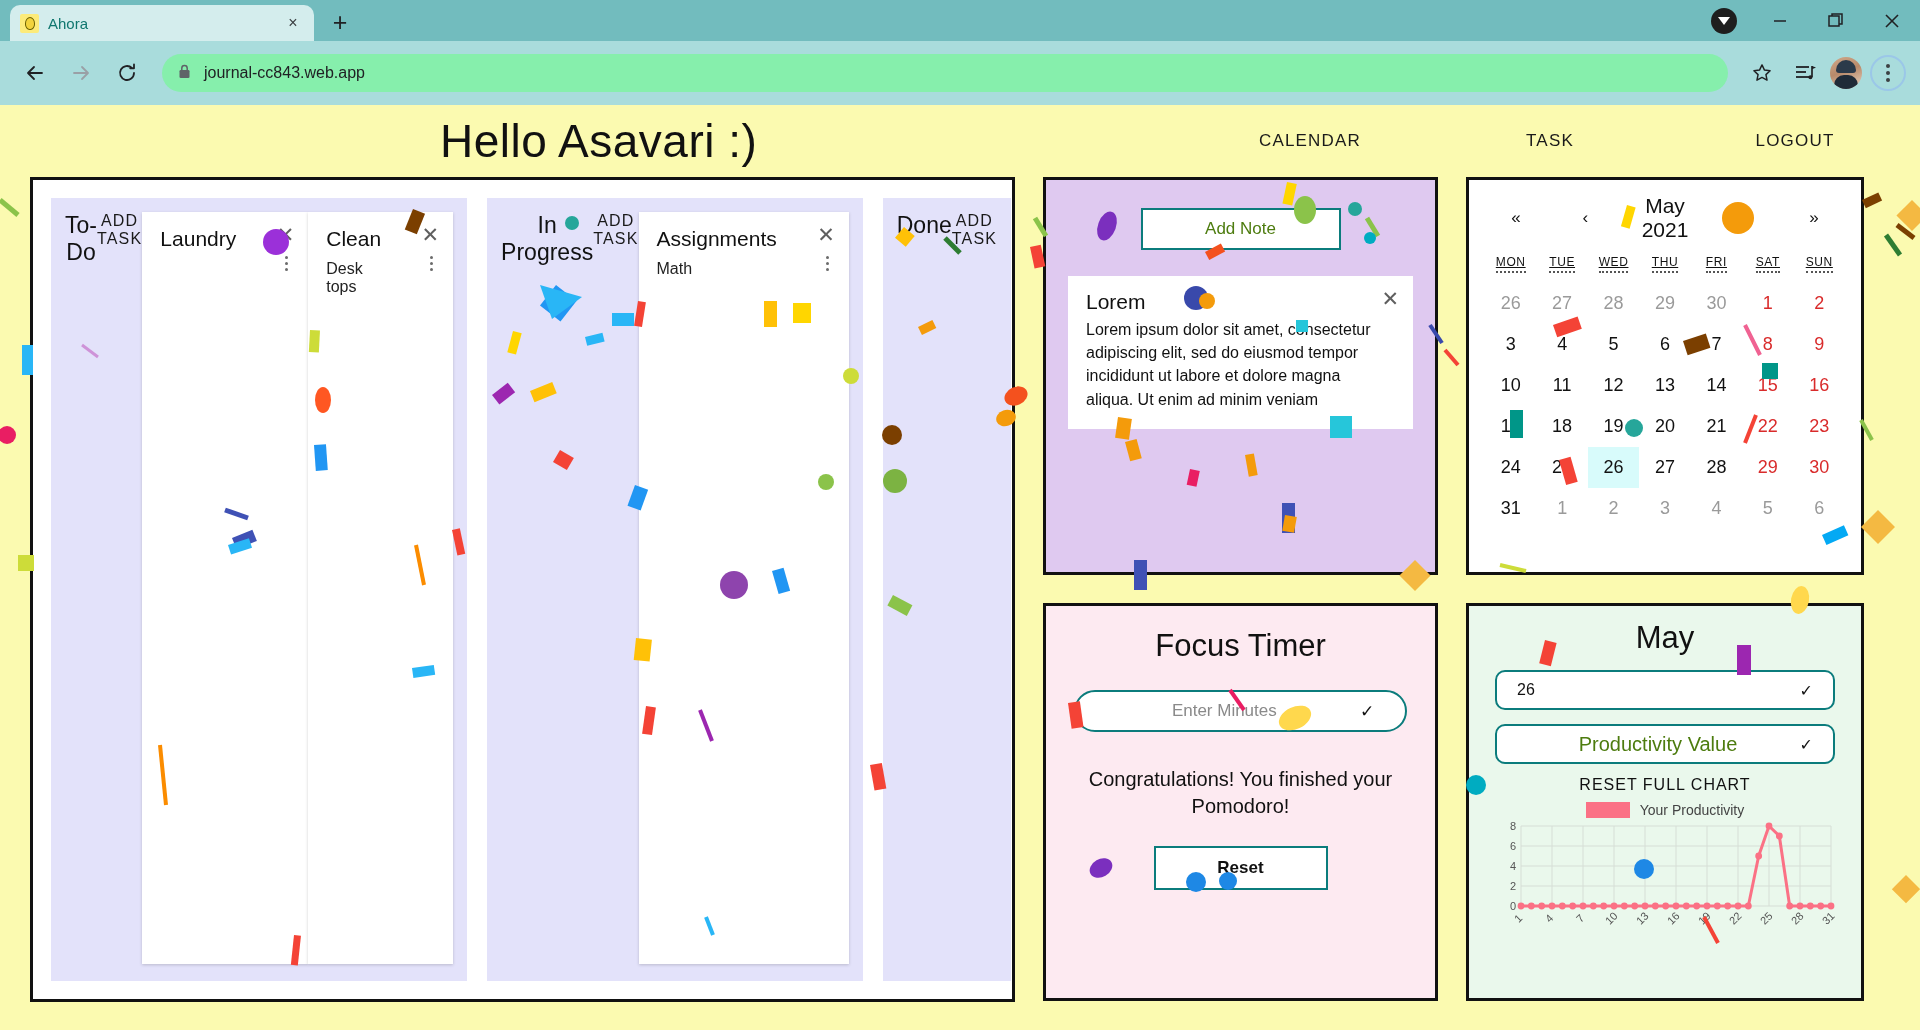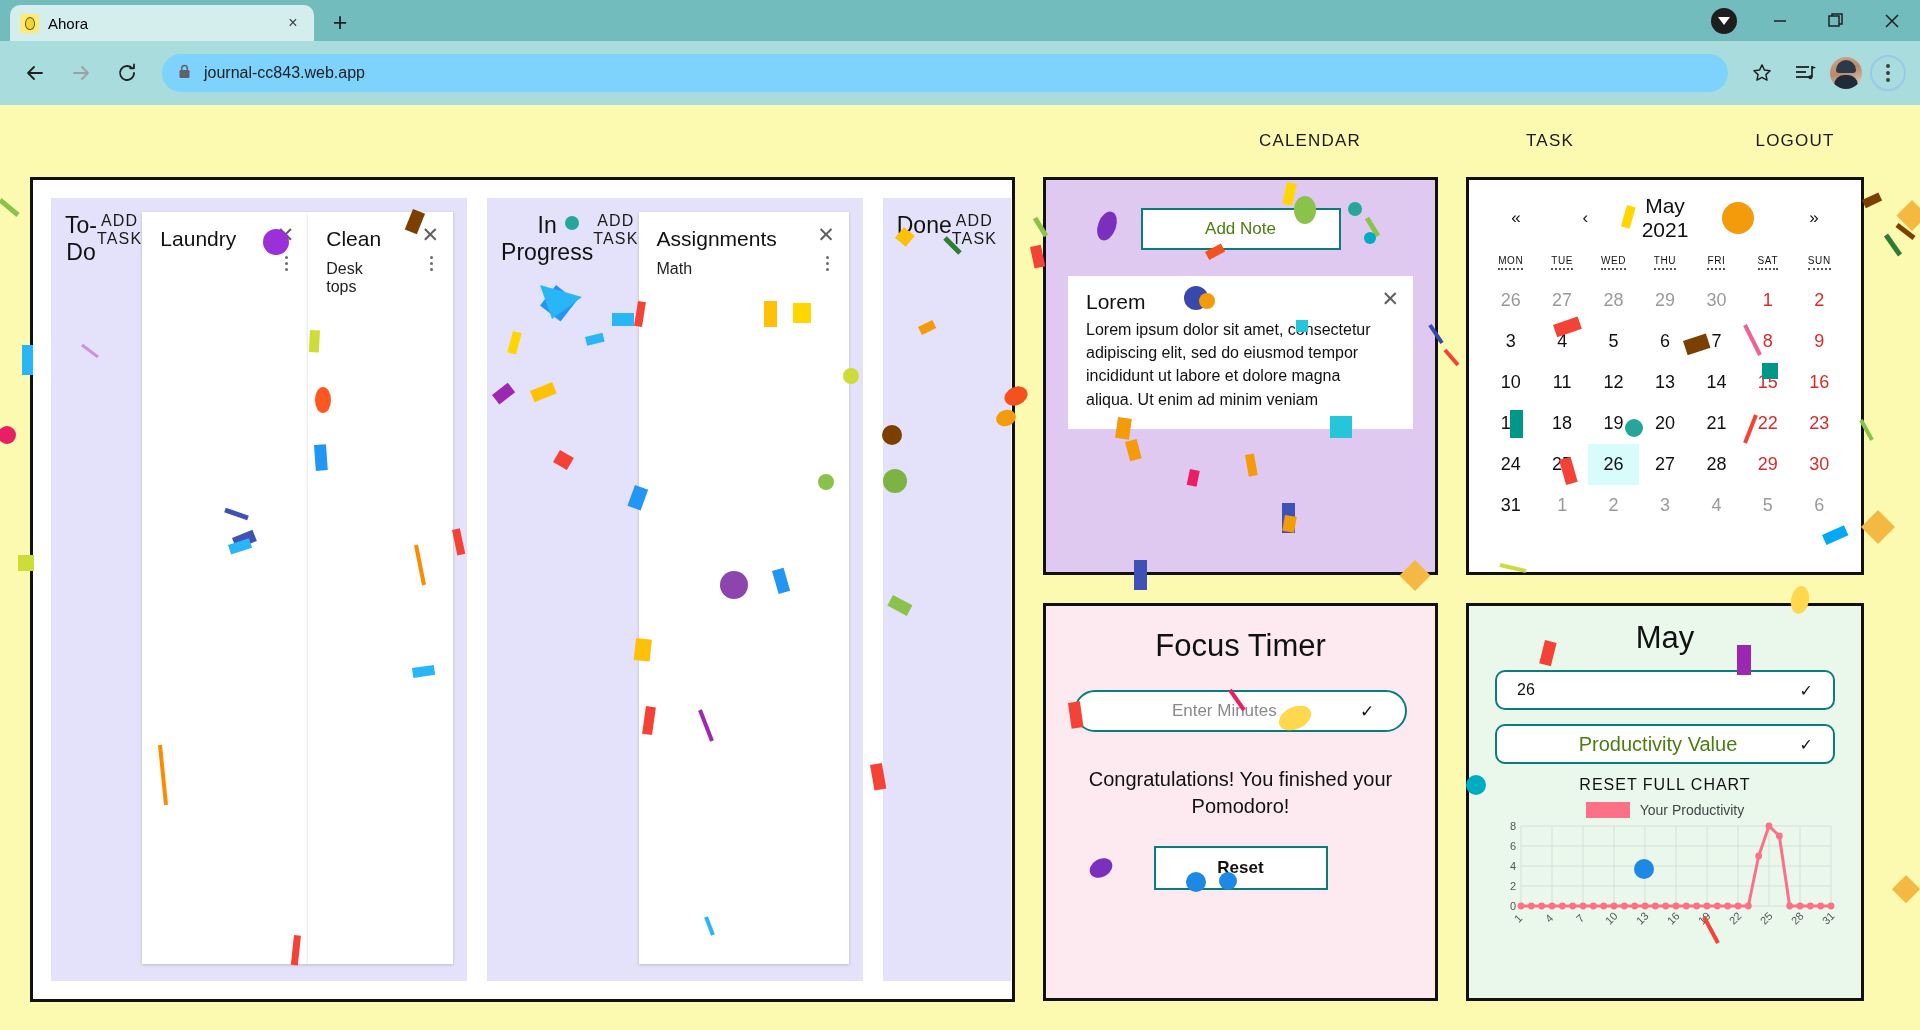--- a/index.html
+++ b/index.html
@@ -22,21 +22,21 @@
   .tab-favicon {
     width: 19px; height: 19px; background: #FCEB7A; border-radius: 2px;
     display: flex; align-items: center; justify-content: center; flex: none;
     position: relative;
   }
   .tab-favicon::after {
     content: ""; width: 8px; height: 11px; border-radius: 50% 50% 45% 45%;
     background: #F2D33C; border: 1.4px solid #6b6100;
   }
   .tab-title {
-    font-size: 15px; color: #000000; flex: 1; white-space: nowrap;
+    font-size: 15px; color: #0f766e; flex: 1; white-space: nowrap;
     overflow: hidden; text-overflow: ellipsis;
   }
   .tab-close { width: 22px; height: 22px; display: flex; align-items: center;
     justify-content: center; color: #3c4043; font-size: 16px; border-radius: 50%; }
   .newtab-btn {
     width: 34px; height: 34px; margin-left: 9px; margin-bottom: 2px;
     display: flex; align-items: center; justify-content: center;
     font-size: 25px; color: #202124; font-weight: 300; border-radius: 50%;
   }
   .win-controls { position: absolute; right: 0; top: 0; height: 41px; display: flex; }
@@ -47,21 +47,21 @@
   .dl-circle::after { content: ""; border-left: 6px solid transparent;
     border-right: 6px solid transparent; border-top: 8px solid #fff; margin-top: 1px; }
 
   .browser-toolbar {
     height: 64px; background: #A9DCDC; display: flex; align-items: center;
     padding: 0 14px; gap: 4px; position: relative;
   }
   .nav-btn { width: 42px; height: 42px; display: flex; align-items: center;
     justify-content: center; border-radius: 50%; color: #202124; }
   .omnibox {
-    flex: 1; height: 38px; background: #7dd3fc; border-radius: 19px; margin-left: 10px;
+    flex: 1; height: 38px; background: #86efac; border-radius: 19px; margin-left: 10px;
     margin-right: 10px; display: flex; align-items: center; padding: 0 16px; gap: 13px;
   }
   .omnibox-url { font-size: 16px; color: #202124; flex: 1; }
   .icon-btn { width: 40px; height: 40px; display: flex; align-items: center;
     justify-content: center; color: #202124; flex: none; }
   .avatar-chip {
     width: 32px; height: 32px; border-radius: 50%; flex: none; overflow: hidden;
     background: linear-gradient(160deg,#cfa98b 0%,#b98a6a 45%,#e8d6c4 100%);
     position: relative;
   }
@@ -163,22 +163,22 @@
     font-weight: 300; line-height: 1; }
 
   
   .cal-inner { position: relative; z-index: 3; padding: 14px 16px; }
   .cal-head { display: flex; align-items: center; justify-content: space-between;
     padding: 0 18px; }
   .cal-arrow { font-size: 17px; color: #111; width: 26px; text-align: center; }
   .cal-month { font-size: 21px; color: #111; text-align: center; line-height: 1.12; }
   .cal-dow { display: grid; grid-template-columns: repeat(7,1fr); margin-top: 14px; }
   .cal-dow span {
-    font-size: 10px; color: #111; text-align: left; letter-spacing: .6px;
-    border-bottom: 2px dotted #555; padding-bottom: 2px; justify-self: center;
+    font-size: 12px; color: #111; text-align: left; letter-spacing: .6px;
+    border-bottom: 2px dotted #555; padding-bottom: 2px; justify-self: center; text-decoration: underline;
   }
   .cal-grid { display: grid; grid-template-columns: repeat(7,1fr); margin-top: 10px; }
   .cal-cell {
     height: 41px; display: flex; align-items: center; justify-content: center;
     font-size: 18px; color: #111;
   }
   .cal-cell.muted { color: #9a9a9a; }
   .cal-cell.weekend { color: #d92b2b; }
   .cal-cell.today { background: #D8FBFB; }
 
@@ -402,20 +402,21 @@
       <path d="M1430 220 L1442 238" stroke="#3949AB" stroke-width="4"></path>
       <path d="M1445 245 L1458 260" stroke="#F44336" stroke-width="4"></path>
       <rect x="1862" y="95" width="18" height="9" transform="rotate(-25 1862 95)" fill="#7B3F00"></rect>
       <rect x="1205" y="147" width="18" height="9" transform="rotate(-28 1205 147)" fill="#F4511E"></rect>
       <rect x="1296" y="215" width="12" height="12" fill="#26C6DA"></rect>
       <circle cx="1370" cy="133" r="6" fill="#00ACC1"></circle>
     </g>
   </svg>
 
   <div class="app-header">
+    <div class="greeting">Hello Asavari :)</div>
     <div class="app-nav">
       <div class="nav-link n1">CALENDAR</div>
       <div class="nav-link n2">TASK</div>
       <div class="nav-link n3">LOGOUT</div>
     </div>
   </div>
 
   <div class="app-body">
 
     <div class="kanban">

